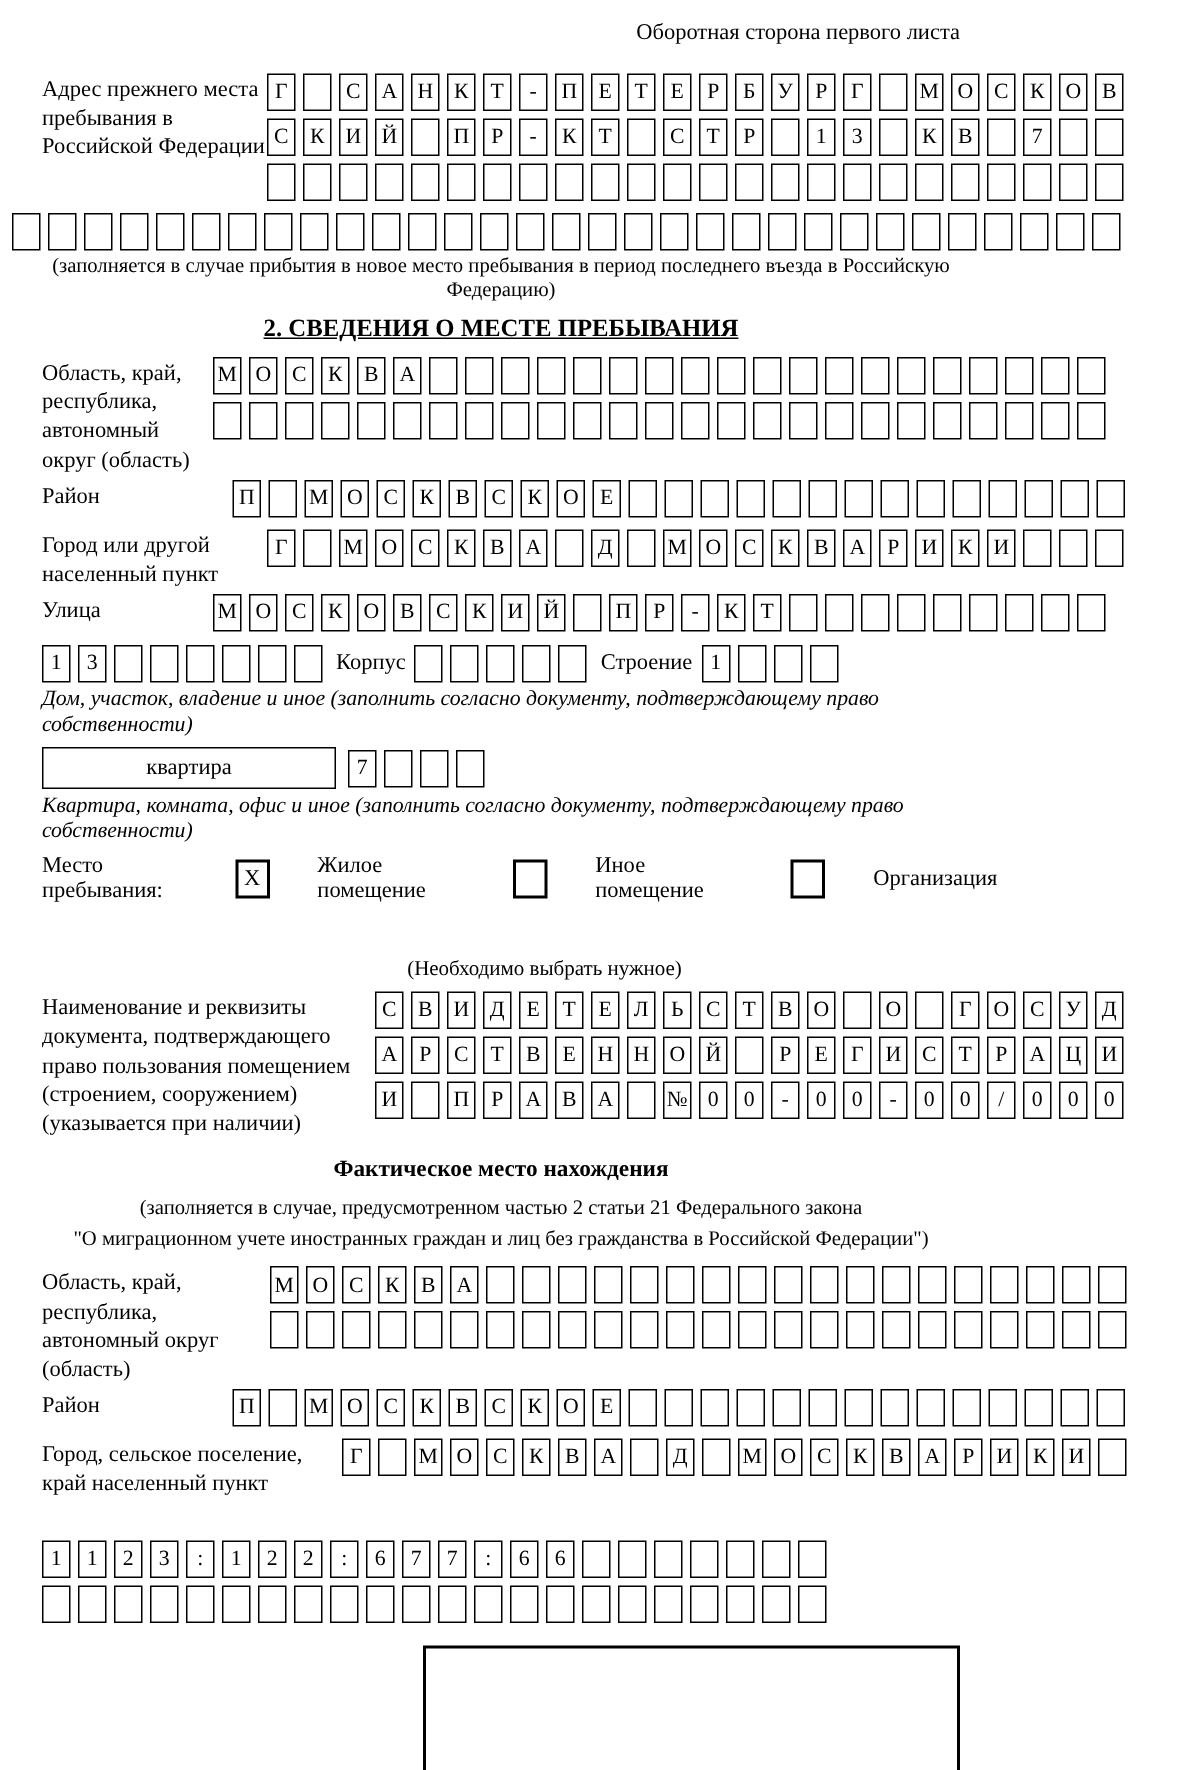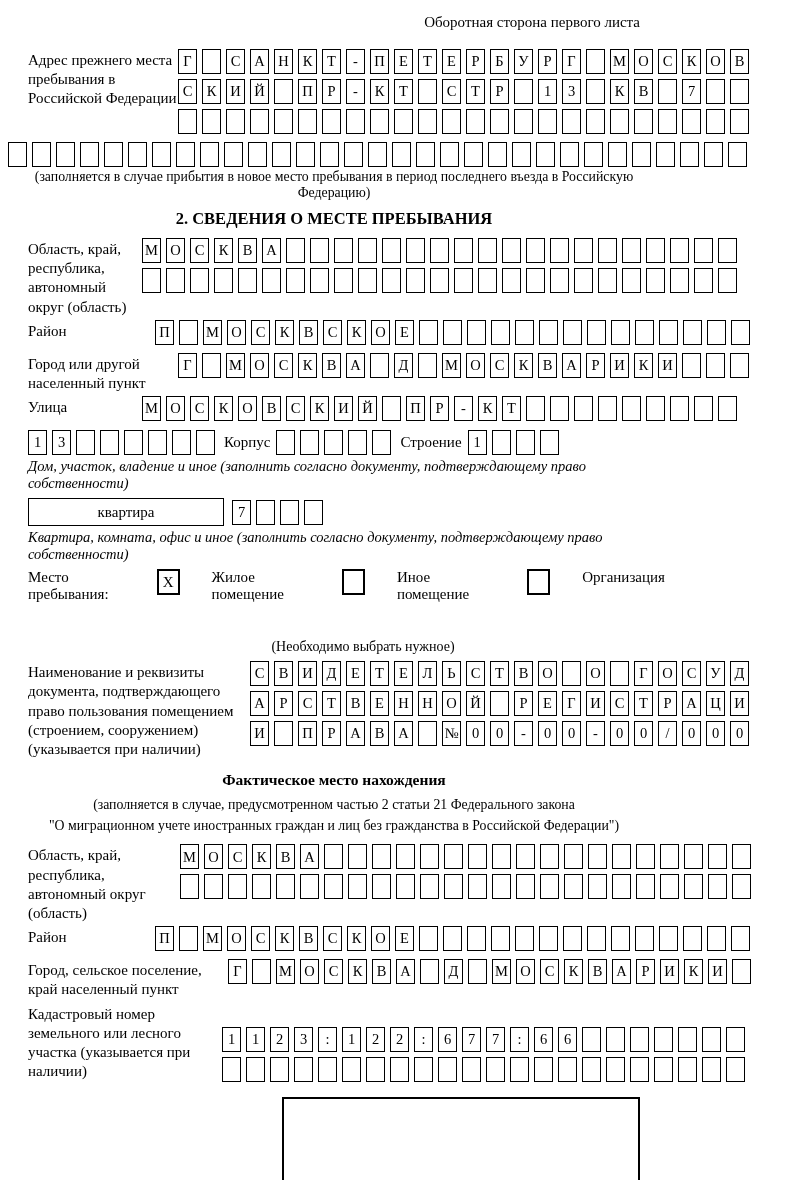--- a/index.html
+++ b/index.html
@@ -27,39 +27,39 @@
   .rows { flex:none; }
   .cells-row { display:flex; flex-wrap:nowrap; margin-bottom:5px; }
   .cell {
     flex:none; display:inline-flex; align-items:center; justify-content:center;
     width:19px; height:25px; border:1.8px solid #000; margin-right:5px;
     font-size:14.5px; line-height:1; overflow:hidden;
   }
   .full-row { margin-left:-20px; margin-bottom:2px; }
 
   .note { text-align:center; font-size:13.8px; margin:2px 0 6px; }
-  .section-title { text-align:center; font-weight:bold; font-size:16.5px; margin:8px 0 9px; }
+  .section-title { text-align:center; font-weight:bold; font-size:16.5px; margin:8px 0 9px;text-decoration:underline; }
   .sub-title { text-align:center; font-weight:bold; font-size:15.5px; margin:12px 0 6px; }
   .law-note { text-align:center; font-size:13.8px; line-height:1.5; margin-bottom:8px; }
 
   .house-row { display:flex; align-items:center; margin:4px 0 2px; }
   .named-box {
     border:1.8px solid #000; height:28px; display:flex; align-items:center; justify-content:center;
     font-size:15px; flex:none;
   }
   .house-box { width:162px; margin-right:8px; }
   .apt-box { width:196px; margin-right:8px; }
   .inline-label { font-size:15px; margin:0 6px 0 4px; flex:none; }
   .house-row .cells-row, .apt-row .cells-row { margin-bottom:0; }
 
   .apt-row { display:flex; align-items:center; margin:4px 0 2px; }
 
   .note-left { font-size:14.5px; margin:3px 0 6px;font-style:italic; }
 
-  .stay-row { display:flex; margin:6px 0 2px; font-size:15px;gap:24px; }
+  .stay-row { display:flex; align-items:center; margin:6px 0 2px; font-size:15px;gap:24px; }
   .checkbox {
     flex:none; width:23px; height:26px; border:2px solid #000;
     display:inline-flex; align-items:center; justify-content:center; font-size:15px;
   }
   .stay-row .lbl { margin:0 10px 0 8px; }
   .stay-note { font-size:14px; text-align:center; width:370px; margin-left:150px; margin-bottom:6px;margin-top:36px; }
 
   .stamp-area { display:flex; flex-direction:column; align-items:flex-end; margin-top:10px; }
   .stamp-box { width:358px; height:178px; border:2px solid #000; }
 </style>
@@ -588,21 +588,20 @@
         <span class="cell">А</span>
         <span class="cell">Р</span>
         <span class="cell">И</span>
         <span class="cell">К</span>
         <span class="cell">И</span>
         <span class="cell"></span>
       </div>
   </div>
 
   <div class="field" style="margin-top:2px;">
-    <div class="field-label w194">Кадастровый номер земельного или лесного участка (указывается при наличии)</div>
     <div class="rows" style="padding-top:24px;">
       <div class="cells-row">
           <span class="cell">1</span>
           <span class="cell">1</span>
           <span class="cell">2</span>
           <span class="cell">3</span>
           <span class="cell">:</span>
           <span class="cell">1</span>
           <span class="cell">2</span>
           <span class="cell">2</span>

